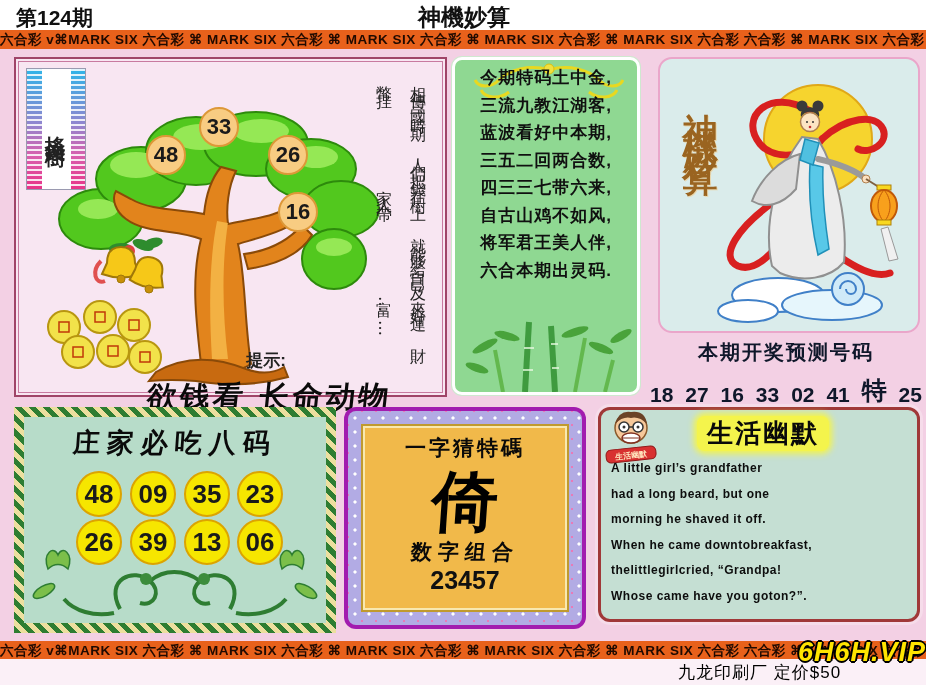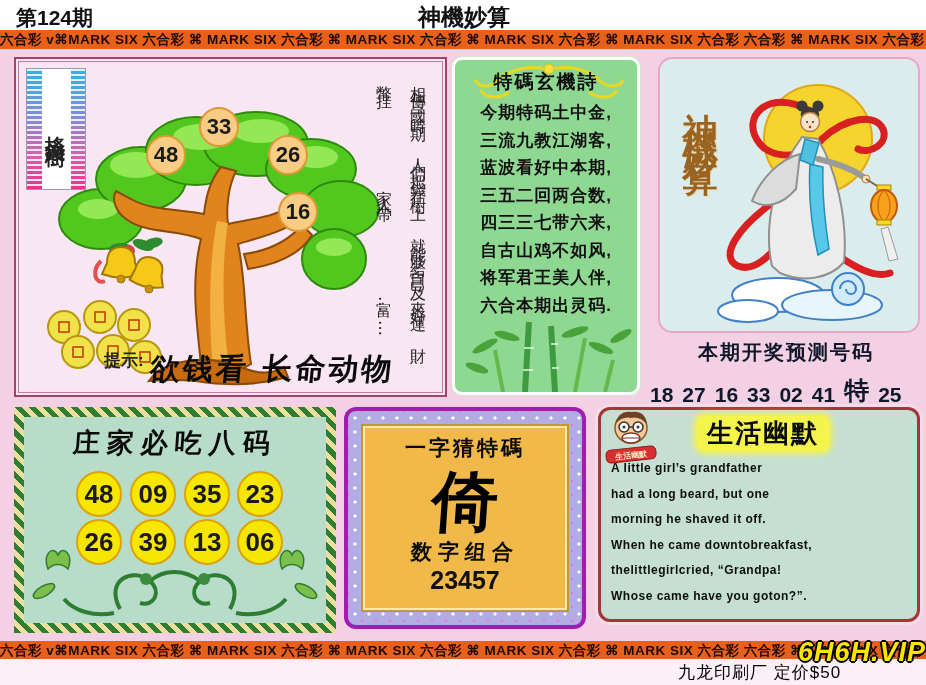--- a/index.html
+++ b/index.html
@@ -36,21 +36,21 @@
   .tree-label .mid { width:30px; background:#fff; display:flex; align-items:center; justify-content:center; }
   .tree-label .mid span { writing-mode:vertical-rl; font-size:20px; font-weight:bold; color:#222;
     letter-spacing:6px; font-family:"DejaVu Serif", serif; }
   .tree-svg { position:absolute; left:0; top:0; width:433px; height:340px; }
   .tree-num { position:absolute; width:40px; height:40px; border-radius:50%;
     background:#f8cc82; border:2px solid #dd9838; display:flex; align-items:center; justify-content:center;
     font-size:22px; font-weight:bold; color:#1a1a1a; }
   .story { position:absolute; right:10px; top:14px; height:312px; writing-mode:vertical-rl;
     display:flex; color:#222; font-size:16px; font-family:"DejaVu Serif", serif; }
   .story div { letter-spacing:8px; margin-left:15px; line-height:34px; }
-  .hint { position:absolute; left:88px; top:290px; width:330px; display:flex; align-items:flex-start; }
+  .hint { position:absolute; left:88px; top:290px; width:330px; display:flex; align-items:center;flex-direction:column; }
   .hint .h-label { font-size:17px; font-weight:bold; color:#222; margin-right:6px; padding-bottom:5px; }
   .hint .h-text { font-size:30px; font-weight:bold; color:#0a0a0a; font-family:"DejaVu Serif", serif;
     transform:skewX(-6deg); letter-spacing:3px; white-space:nowrap; }
 
   
   .poem-panel { position:absolute; left:452px; top:8px; width:188px; height:338px;
     background:#8fd892; border:3px solid #fff; border-radius:10px;
     box-shadow:0 0 0 1px #cfe8cf; text-align:center; overflow:hidden; }
   .poem-flourish { position:absolute; left:14px; top:2px; width:160px; height:42px; }
   .poem-title { position:relative; margin-top:9px; font-size:19px; font-weight:bold; color:#0d0d0d;
@@ -63,21 +63,21 @@
   .fairy-panel { position:absolute; left:658px; top:8px; width:262px; height:276px;
     background:#daeceb; border:2px solid #eaa6ca; border-radius:14px; overflow:hidden; }
   .fairy-svg { position:absolute; left:0; top:0; width:262px; height:276px; }
   .fairy-title { position:absolute; left:16px; top:26px; writing-mode:vertical-rl;
     font-size:35px; font-weight:bold; color:#9a6420; letter-spacing:16px;
     font-family:"DejaVu Serif", serif; text-shadow:1px 1px 0 #e8d8b0; }
 
   
   .prediction { position:absolute; left:650px; top:290px; width:272px; text-align:center; color:#0f172a; }
   .pred-label { font-size:20px; font-weight:bold; letter-spacing:2px; }
-  .pred-nums { margin-top:8px; display:flex; justify-content:flex-start; align-items:flex-end; gap:9px;
+  .pred-nums { margin-top:8px; display:flex; justify-content:space-between; align-items:flex-end; gap:9px;
     font-size:21px; font-weight:bold; }
   .pred-nums .special-label { font-size:25px; font-family:"DejaVu Serif", serif; }
 
   
   .banker-panel { position:absolute; left:14px; top:358px; width:322px; height:226px;
     border:10px solid transparent;
     border-image:repeating-linear-gradient(45deg,#2e7d32 0 5px,#ecdf9e 5px 10px) 10;
     background:#b7dcc9; background-clip:padding-box; }
   .banker-inner { position:absolute; inset:0; }
   .banker-title { position:absolute; left:0; top:8px; width:100%; text-align:center;
@@ -226,21 +226,20 @@
     <div class="poem-panel">
       <svg class="poem-flourish" viewBox="0 0 160 42">
         <g stroke="#e8d820" stroke-width="3" fill="none">
           <path d="M80,8 C60,2 40,8 30,18 C22,26 10,26 6,18"></path>
           <path d="M80,8 C100,2 120,8 130,18 C138,26 150,26 154,18"></path>
           <path d="M40,30 C30,38 16,36 12,28"></path>
             <path d="M120,30 C130,38 144,36 148,28"></path>
         </g>
         <circle cx="80" cy="7" r="5" fill="#f0e040" stroke="#d8c010"></circle>
       </svg>
-      <div class="poem-title">特碼玄機詩</div>
       <div class="poem-lines">
         <div>今期特码土中金,</div>
         <div>三流九教江湖客,</div>
         <div>蓝波看好中本期,</div>
         <div>三五二回两合数,</div>
         <div>四三三七带六来,</div>
         <div>自古山鸡不如风,</div>
         <div>将军君王美人伴,</div>
         <div>六合本期出灵码.</div>
       </div>

